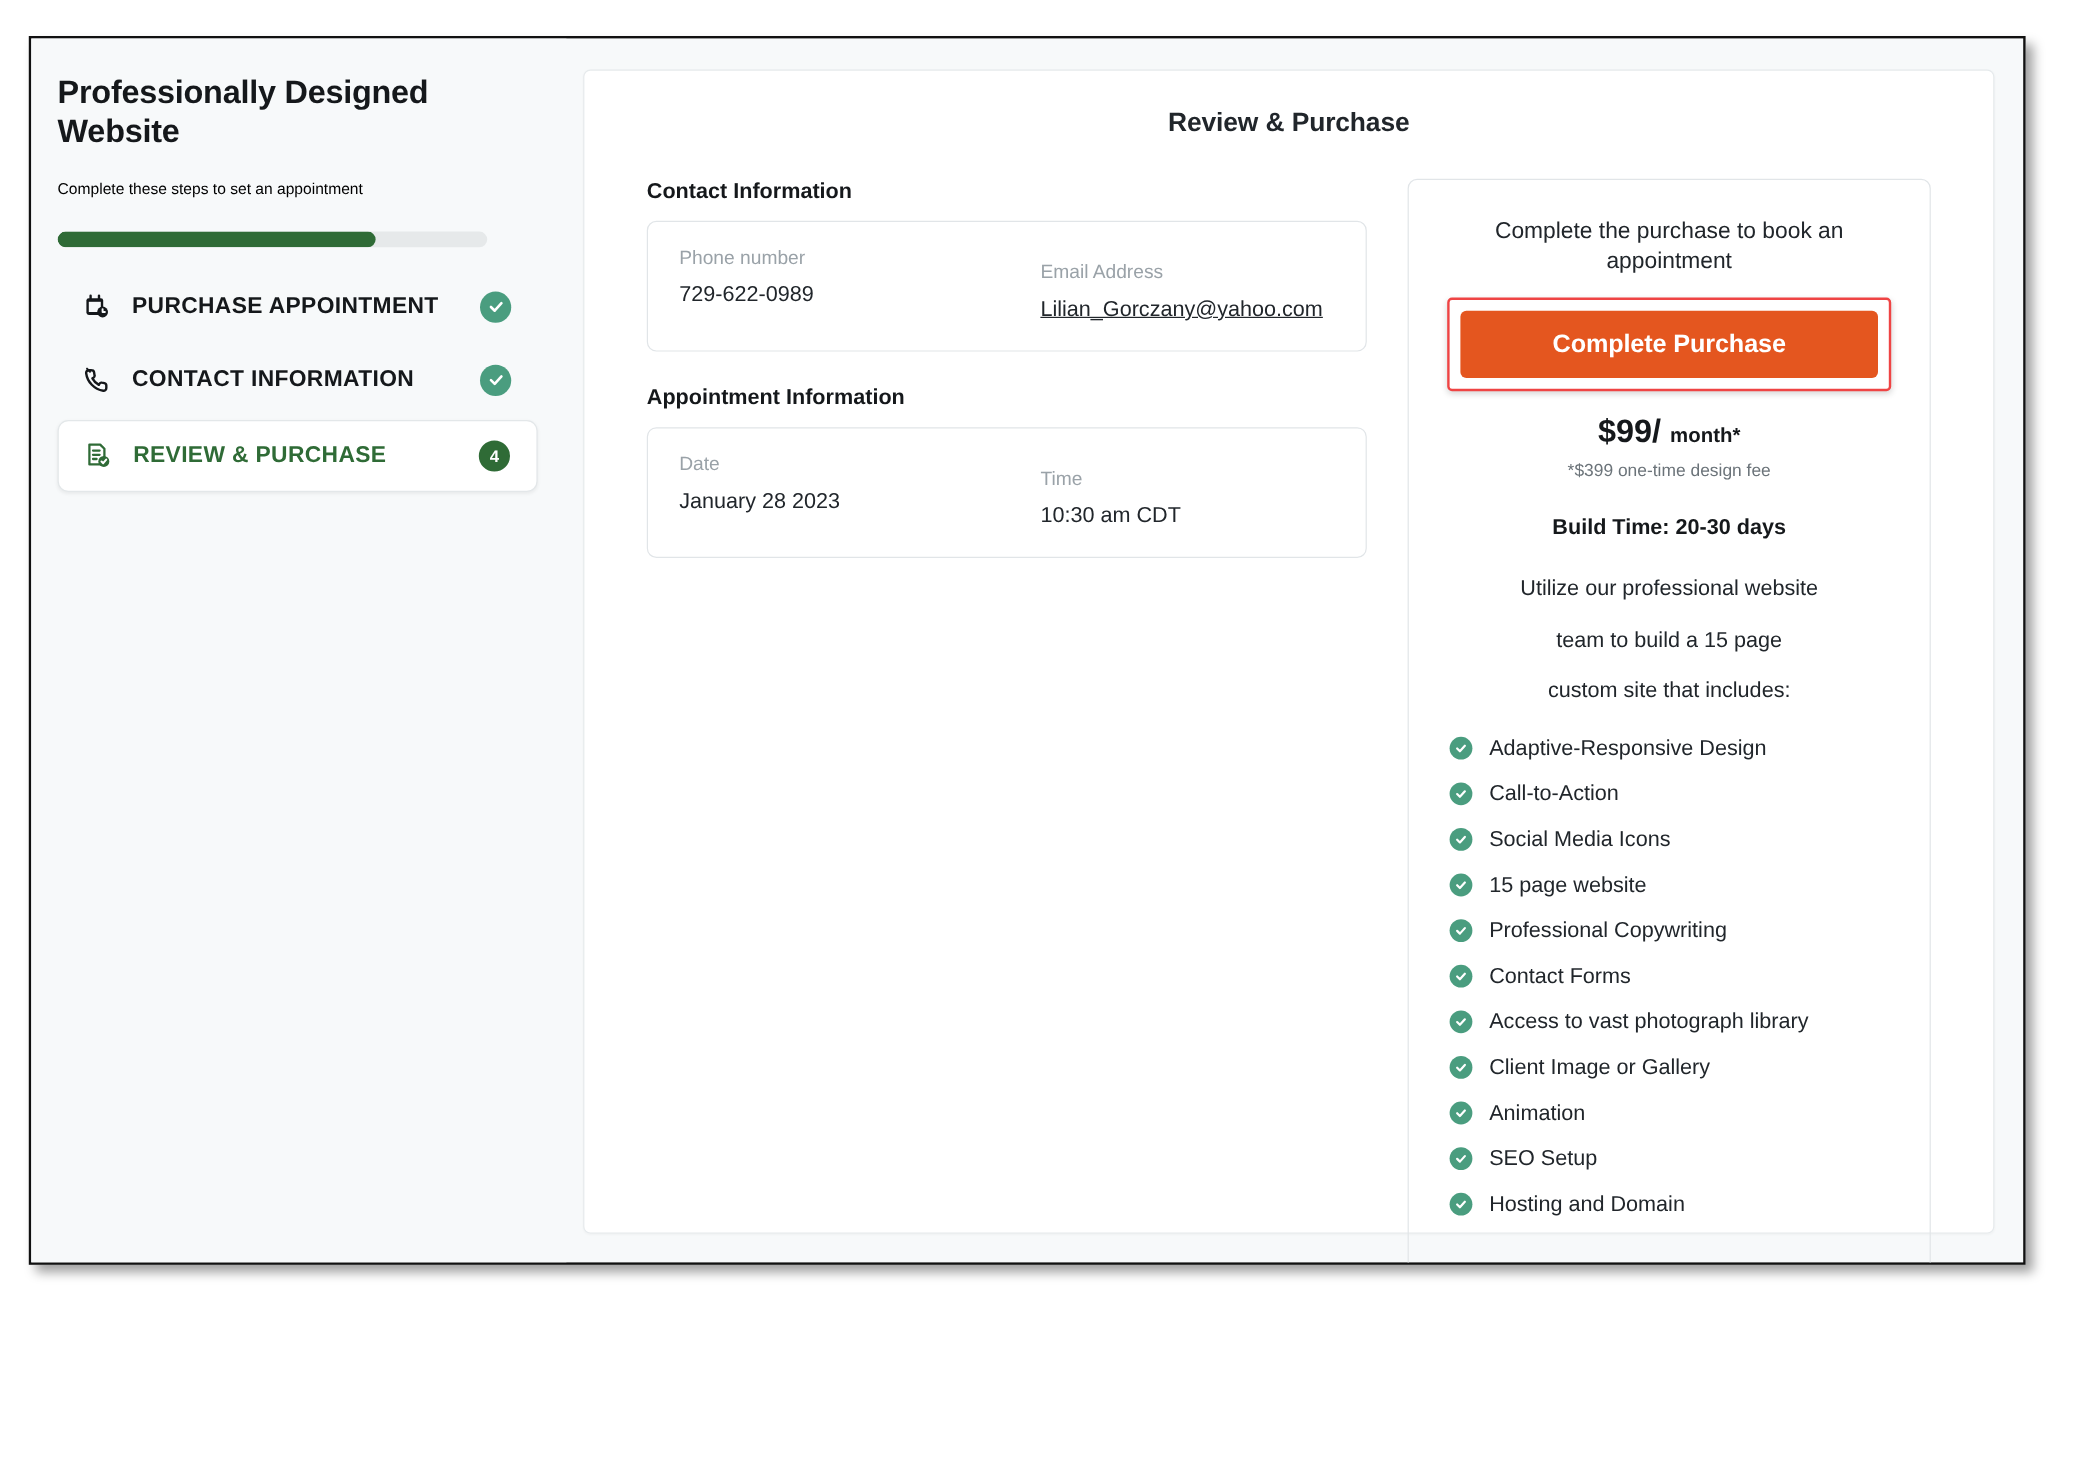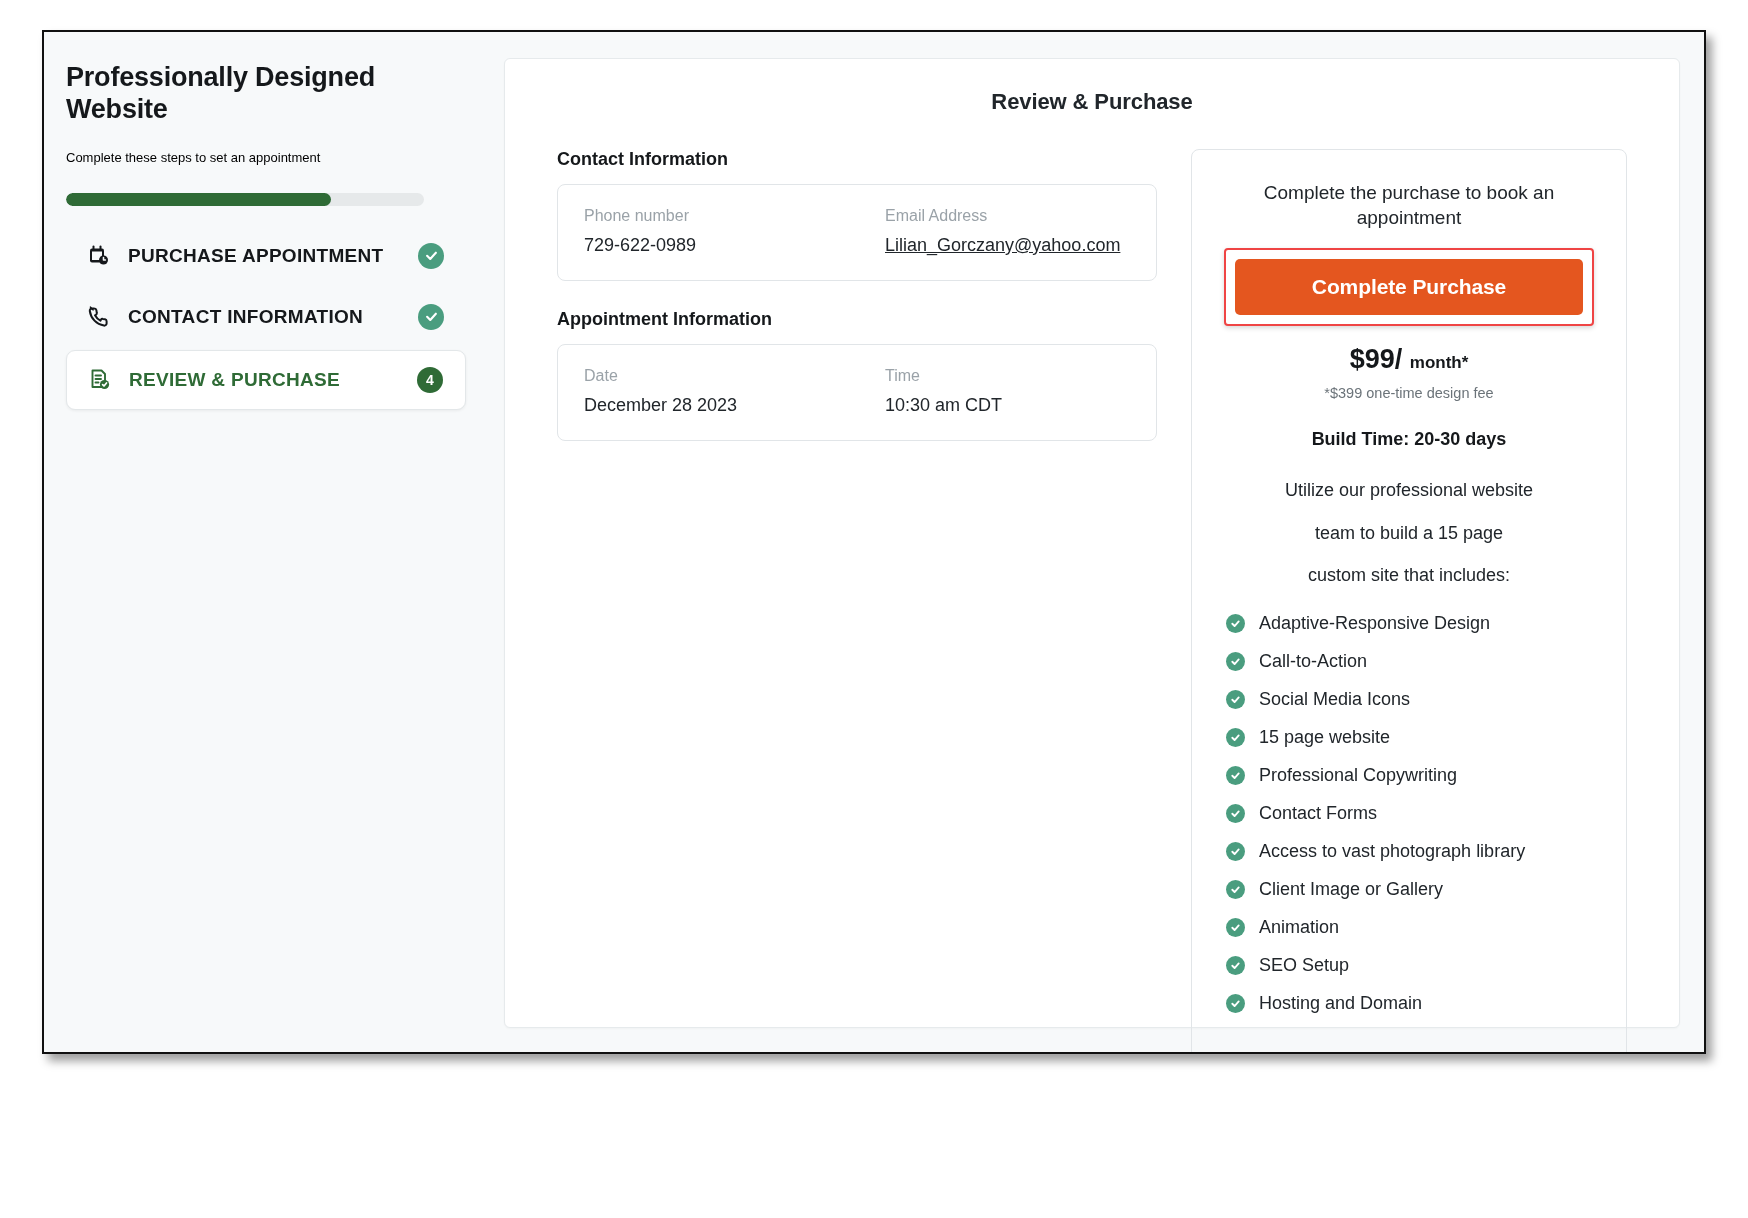--- a/index.html
+++ b/index.html
@@ -15,21 +15,21 @@
   .screen {
     position: relative;
     width: 1748px;
     height: 1218px;
     background: #ffffff;
     overflow: hidden;
   }
 
   .app-window {
     position: absolute;
-    left: 42px;
+    left: 24px;
     top: 30px;
     width: 1664px;
     height: 1024px;
     background: #f7f9fa;
     border: 2px solid #111111;
     box-shadow: 6px 7px 9px rgba(0,0,0,0.38);
     display: flex;
     overflow: hidden;
     justify-content: flex-end;
   }
@@ -163,21 +163,21 @@
 
   .field-box {
     border: 1px solid #e1e5e8;
     border-radius: 8px;
     padding: 22px 26px 24px 26px;
     display: flex;
     margin-bottom: 28px;
     gap: 32px;
   }
   .field { flex: 1; }
-  .field + .field { padding-left: 24px; }
+  .field + .field { padding-left: 24px; margin-top: 12px; }
 
   .field-label {
     font-size: 16px;
     color: #9aa2a8;
     margin-bottom: 10px;
     font-weight: 400;
   }
   .field-value {
     font-size: 18px;
     color: #21262b;
@@ -369,21 +369,21 @@
               <div class="field">
                 <div class="field-label">Email Address</div>
                 <div class="field-value link">Lilian_Gorczany@yahoo.com</div>
               </div>
             </div>
 
             <h3 class="section-title">Appointment Information</h3>
             <div class="field-box">
               <div class="field">
                 <div class="field-label">Date</div>
-                <div class="field-value">December 28 2023</div>
+                <div class="field-value">January 28 2023</div>
               </div>
               <div class="field">
                 <div class="field-label">Time</div>
                 <div class="field-value">10:30 am CDT</div>
               </div>
             </div>
 
           </div>
 
           <div class="col-right">

